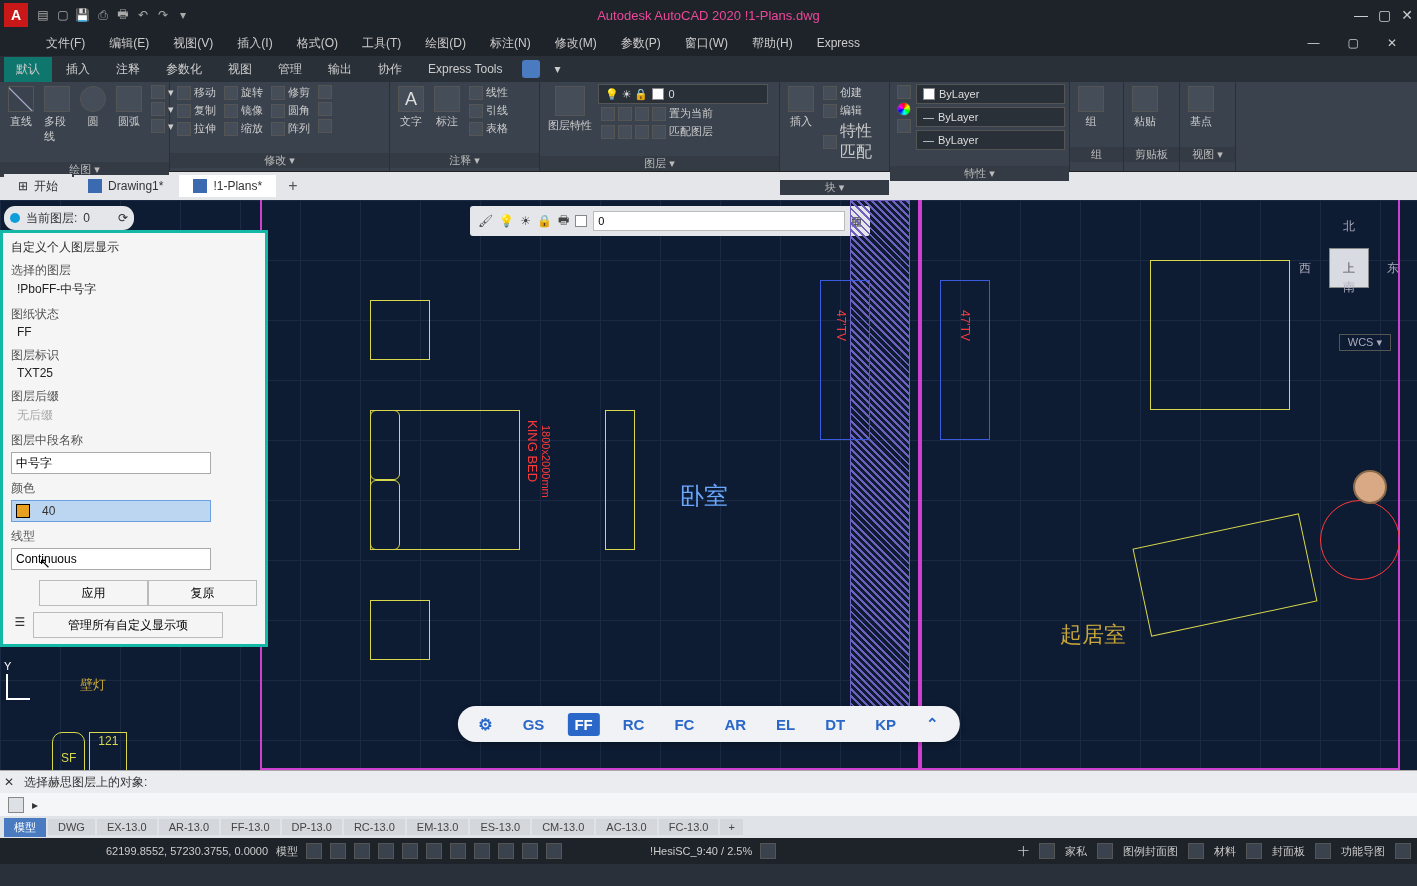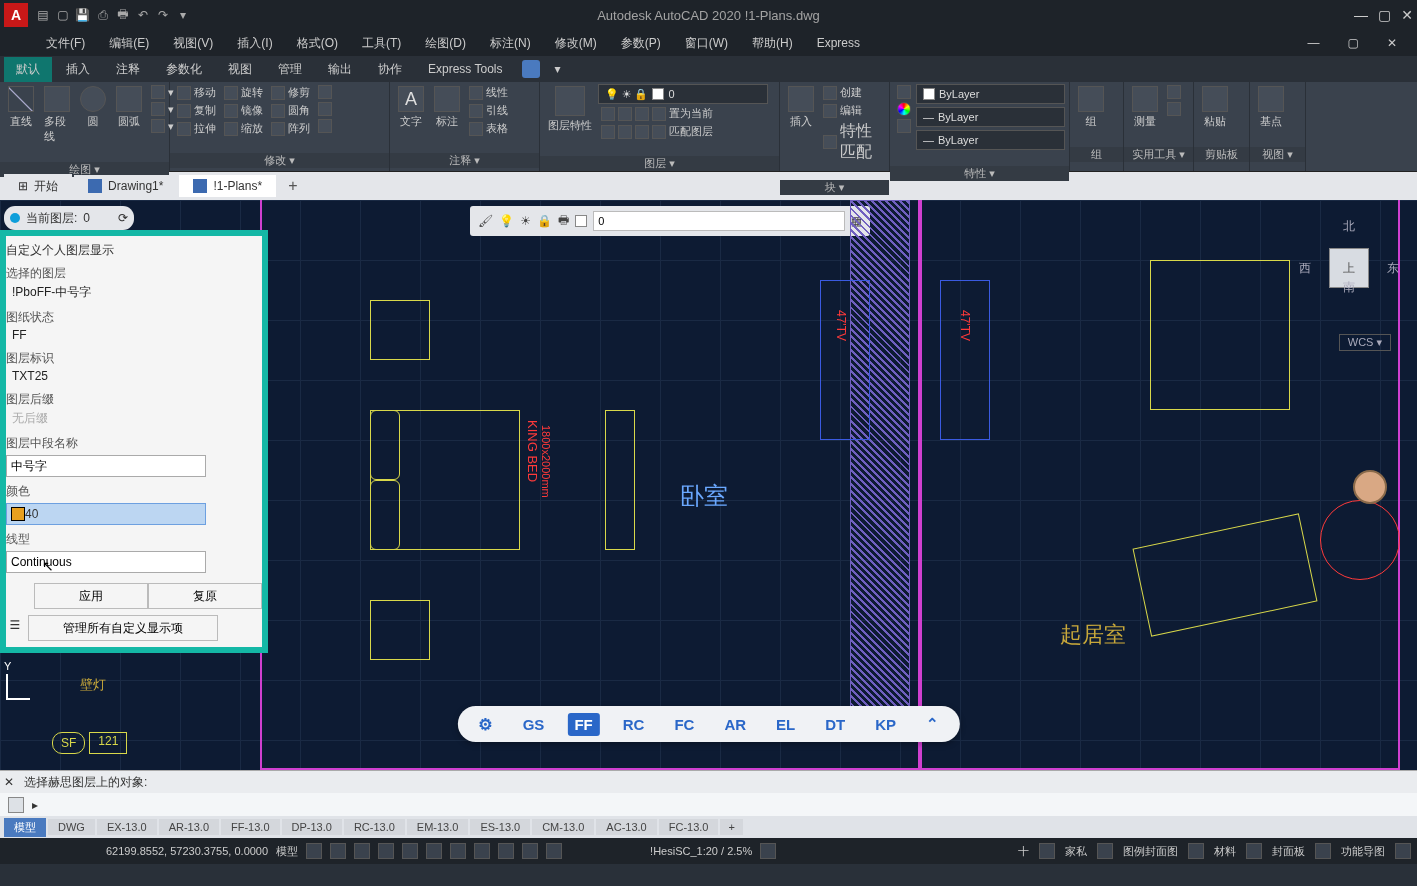--- a/index.html
+++ b/index.html
@@ -3,21 +3,21 @@
 <meta charset="utf-8">
 <style>
 * { margin: 0; padding: 0; box-sizing: border-box; font-family: "Microsoft YaHei", Arial, sans-serif; }
 body { background: #293039; color: #ccc; width: 1417px; height: 886px; overflow: hidden; font-size: 12px; position: relative; }
 
 
 .titlebar { height: 30px; background: #1e2329; display: flex; align-items: center; padding: 0 4px; }
 .logo { width: 24px; height: 24px; background: #c81818; display: flex; align-items: center; justify-content: center; color: #fff; font-weight: bold; font-size: 14px; margin-right: 6px; }
 .qat { display: flex; gap: 2px; }
 .qat span { width: 18px; height: 18px; display: flex; align-items: center; justify-content: center; color: #aaa; }
-.titlebar .title { position: absolute; left: 50%; transform: translateX(-50%); color: #a3a3a3; font-size: 13px; }
+.titlebar .title { position: absolute; left: 50%; transform: translateX(-50%); color: #ec4899; font-size: 13px; }
 .wincontrols { margin-left: auto; display: flex; gap: 10px; color: #ccc; font-size: 14px;}
 
 
 .menubar { height: 26px; background: #1e2329; display: flex; align-items: center; padding-left: 36px; gap: 4px; }
 .menubar span { color: #ccc; padding: 2px 10px; }
 .menubar .right { margin-left: auto; display: flex; gap: 8px; padding-right: 10px;}
 
 
 .ribbontabs { height: 26px; background: #2a3038; display: flex; align-items: center; padding-left: 4px; gap: 2px; }
 .ribbontabs span { color: #ccc; padding: 4px 12px; }
@@ -58,27 +58,27 @@
 
 .minibar { position: absolute; top: 6px; left: 470px; height: 30px; background: #e4e6ea; border-radius: 3px; display: flex; align-items: center; padding: 0 8px; gap: 6px; width: 400px; color: #444;}
 .minibar .sw { width: 12px; height: 12px; }
 .minibar input { flex: 1; background: #fff; border: 1px solid #bbb; height: 20px; padding: 0 4px; font-size: 11px;}
 
 
 .layerstate { position: absolute; top: 6px; left: 4px; height: 24px; width: 130px; background: #e4e6ea; display: flex; align-items: center; gap: 6px; padding: 0 6px; color: #333; border-radius: 11px;}
 .layerstate .dot { width: 10px; height: 10px; background: #0e9eda; border-radius: 50%;}
 
 
-.sidepanel { position: absolute; top: 30px; left: 0; width: 268px; background: #f5f5f5; border: 6px solid #14b8a6; color: #333; padding: 6px 0; font-size: 12px; z-index: 20;}
+.sidepanel { position: absolute; top: 30px; left: 0; width: 268px; background: #f5f5f5; border: 3px solid #14b8a6; color: #333; padding: 6px 8px; font-size: 12px; z-index: 20;}
 .sidepanel .hdr { font-size: 12px; color: #333; margin-bottom: 6px;}
 .sidepanel .lbl { color: #555; margin-top: 6px; }
 .sidepanel .val { padding: 2px 6px; color: #222;}
 .sidepanel .valgray { padding: 2px 6px; color: #aaa;}
 .sidepanel input[type=text] { width: 200px; border: 1px solid #aaa; height: 22px; padding: 0 4px; font-size: 12px; margin-top: 3px;}
-.sidepanel .colorsel { width: 200px; border: 1px solid #6da0e0; height: 22px; background: #bcd6f2; display: flex; align-items: center; padding: 0 4px; gap: 0; margin-top: 3px;}
+.sidepanel .colorsel { width: 200px; border: 1px solid #6da0e0; height: 22px; background: #bcd6f2; display: flex; align-items: center; padding: 0 4px; gap: 12px; margin-top: 3px;}
 .sidepanel .colorsel .cs { width: 14px; height: 14px; background: #e8a020; border: 1px solid #000;}
 .sidepanel .btnrow { display: flex; margin-top: 10px; margin-left: 28px;}
 .sidepanel .btnrow button { flex: 1; height: 26px; background: #f5f5f5; border: 1px solid #bbb; font-size: 12px;}
 .sidepanel .fullbtn { width: 190px; height: 26px; background: #f5f5f5; border: 1px solid #bbb; font-size: 12px; margin-top: 6px;}
 .sidepanel .menuic { width: 18px; display: inline-block; text-align: center;}
 .cursor { position: absolute; top: 322px; left: 36px; pointer-events: none; font-size: 14px; color: #000; z-index: 25;}
 
 
 .viewcube { position: absolute; top: 18px; right: 18px; width: 100px; height: 100px; color: #aab; font-size: 12px; display: flex; align-items: center; justify-content: center;}
 .viewcube .cube { width: 40px; height: 40px; background: #d8dce2; border: 1px solid #888; display: flex; align-items: center; justify-content: center; color: #555;}
@@ -373,37 +373,20 @@
 
   <div class="panel" style="width:54px">
     <div class="body">
         <div class="btn">
           <div class="ic"></div>
           <span>组</span>
         </div>
       </div>
     <div class="label">组</div>
   </div>
-  <div class="panel" style="width:70px">
-    <div class="body">
-        <div class="btn">
-          <div class="ic"></div>
-          <span>测量</span>
-        </div>
-        <div class="col">
-          <div class="row">
-            <div class="ic"></div>
-          </div>
-          <div class="row">
-            <div class="ic"></div>
-          </div>
-        </div>
-      </div>
-    <div class="label">实用工具 ▾</div>
-  </div>
   <div class="panel" style="width:56px">
     <div class="body">
         <div class="btn">
           <div class="ic"></div>
           <span>粘贴</span>
         </div>
       </div>
     <div class="label">剪贴板</div>
   </div>
   <div class="panel" style="width:56px">
@@ -511,21 +494,21 @@
 
     <div style="position:absolute;left:525px;top:220px;color:#ff3a3a;font-size:13px;writing-mode:vertical-rl">KING BED</div>
     <div style="position:absolute;left:540px;top:225px;color:#ff3a3a;font-size:11px;writing-mode:vertical-rl">1800x2000mm</div>
     <div class="txt-room" style="left:680px;top:280px">卧室</div>
     <div class="txt-yellow" style="left:1060px;top:420px">起居室</div>
     <div style="position:absolute;left:80px;top:476px;color:#c8a83a;font-size:13px">壁灯</div>
     <div style="position:absolute;left:834px;top:110px;color:#ff3a3a;font-size:12px;writing-mode:vertical-rl">47'TV</div>
     <div style="position:absolute;left:958px;top:110px;color:#ff3a3a;font-size:12px;writing-mode:vertical-rl">47'TV</div>
 
     <div style="position:absolute;left:52px;top:532px;display:flex;gap:4px">
-      <div style="border:1px solid #d8d84a;border-radius:10px;padding:3px 8px;color:#d8d84a;font-size:12px">SF</div>
+      <div style="border:1px solid #d8d84a;border-radius:10px;padding:18px 8px;color:#d8d84a;font-size:12px">SF</div>
       <div style="border:1px solid #d8d84a;padding:1px 8px;color:#d8d84a;font-size:12px">121</div>
     </div>
   </div>
 
   <div class="viewcube">
     <div class="n">北</div>
     <div class="s">南</div>
     <div class="e">东</div>
     <div class="w">西</div>
     <div class="cube">上</div>
@@ -585,21 +568,21 @@
   <div class="ic"></div>
   <div class="ic"></div>
   <div class="ic"></div>
   <div class="ic"></div>
   <div class="ic"></div>
   <div class="ic"></div>
   <div class="ic"></div>
   <div class="ic"></div>
   <div class="ic"></div>
   <div class="ic"></div>
-  <span style="margin-left:80px">!HesiSC_1:20 / 2.5%</span>
+  <span style="margin-left:80px">!HesiSC_9:40 / 2.5%</span>
   <div class="ic"></div>
   <div class="right">
     <span>十</span>
     <div class="ic"></div>
     <span>家私</span>
     <div class="ic"></div>
     <span>图例封面图</span>
     <div class="ic"></div>
     <span>材料</span>
     <div class="ic"></div>

